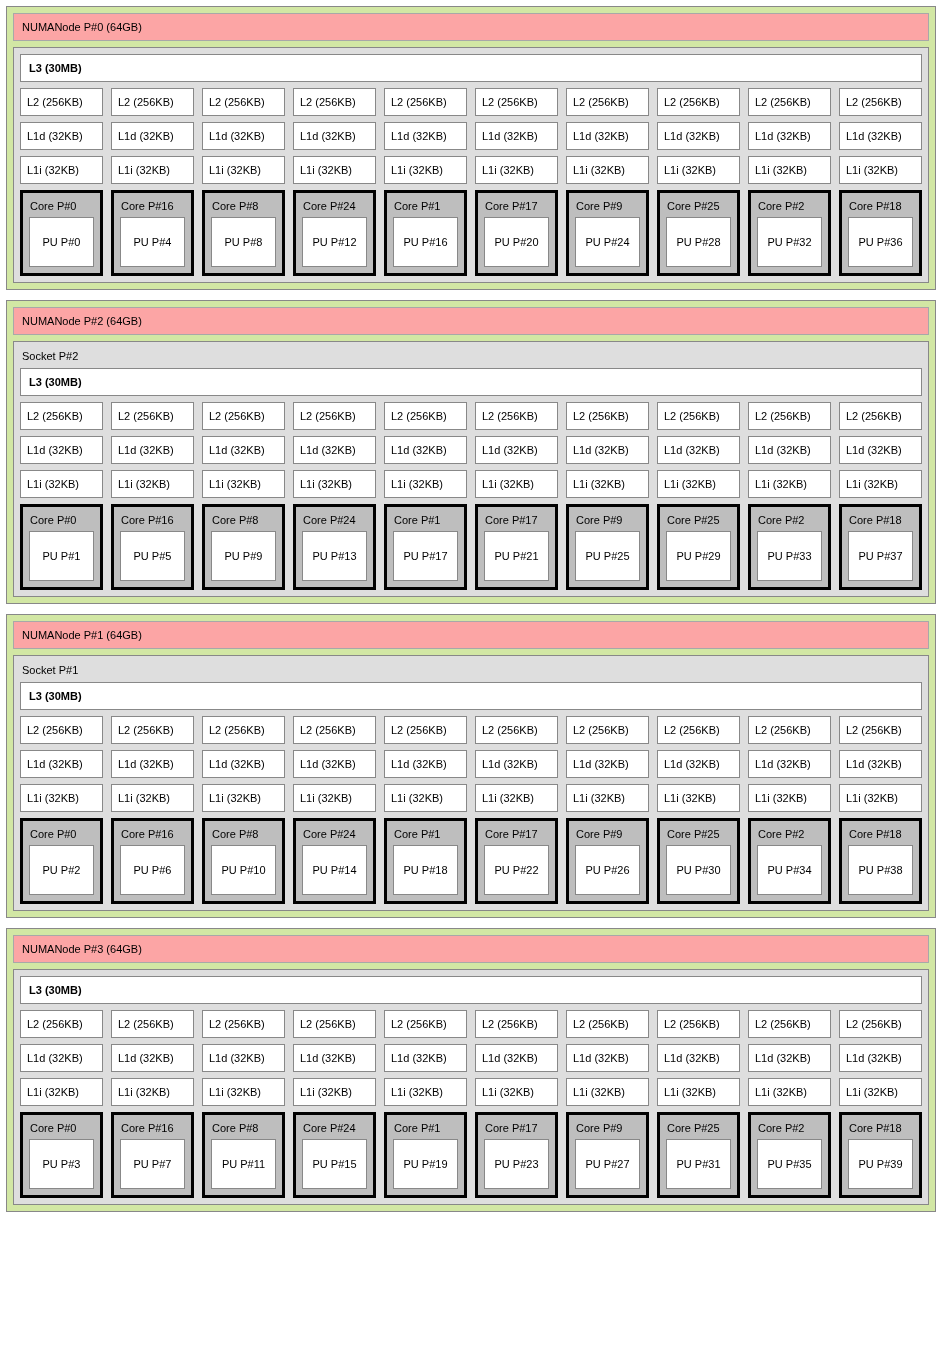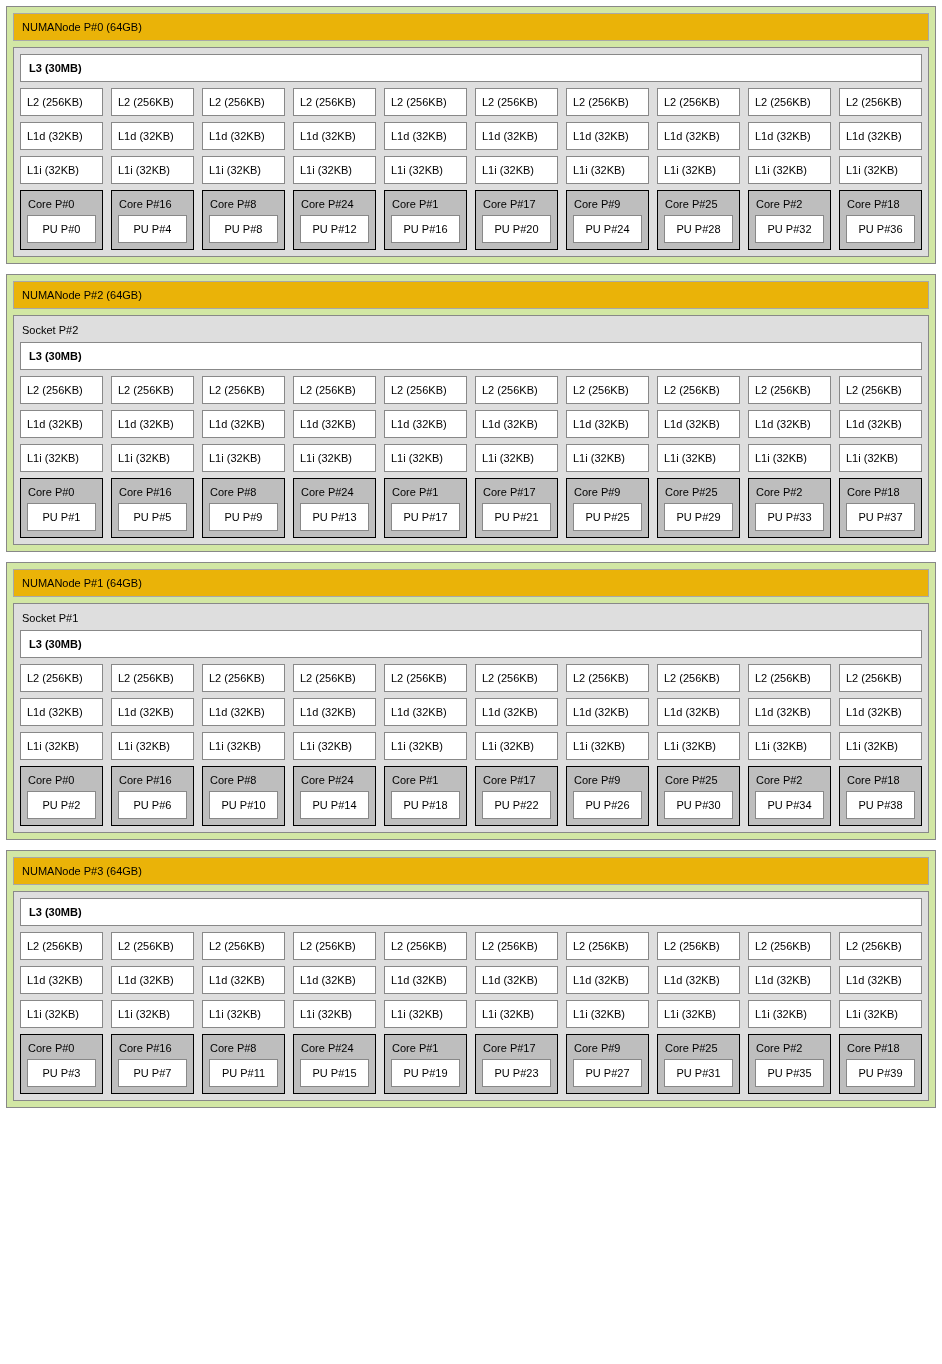--- a/index.html
+++ b/index.html
@@ -10,21 +10,21 @@
     background: #ffffff;
     color: #000000;
   }
   .numa-node {
     background: #d2e7a4;
     border: 1px solid #888;
     padding: 6px;
     margin-bottom: 10px;
   }
   .numa-header {
-    background: #eab308;
+    background: #fca5a5;
     border: 1px solid #a8a8a8;
     padding: 7px 8px;
     margin-bottom: 6px;
   }
   .socket {
     background: #dedede;
     border: 1px solid #888;
     padding: 6px;
   }
   .socket-label {
@@ -44,31 +44,31 @@
   }
   .cache-box {
     background: #ffffff;
     border: 1px solid #888;
     padding: 7px 6px;
     white-space: nowrap;
     overflow: hidden;
   }
   .core-box {
     background: #bebebe;
-    border: 1px solid #000000;
+    border: 3px solid #000000;
     padding: 6px;
   }
   .core-label {
     padding: 1px 1px 5px 1px;
     white-space: nowrap;
   }
   .pu-box {
     background: #ffffff;
     border: 1px solid #888;
-    padding: 7px 6px;
+    padding: 18px 6px;
     text-align: center;
     white-space: nowrap;
   }
 </style>
 </head>
 <body>
 
 <div id="root">
     <div class="numa-node">
       <div class="numa-header">NUMANode P#0 (64GB)</div>

